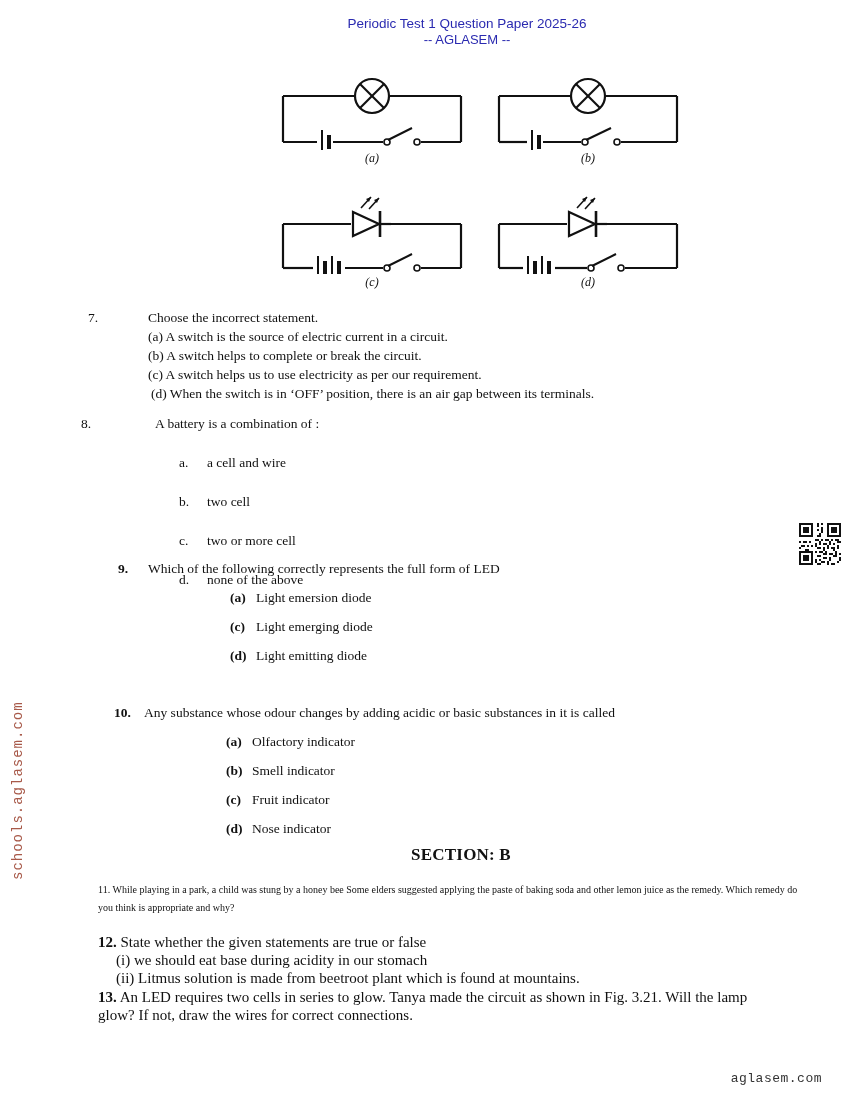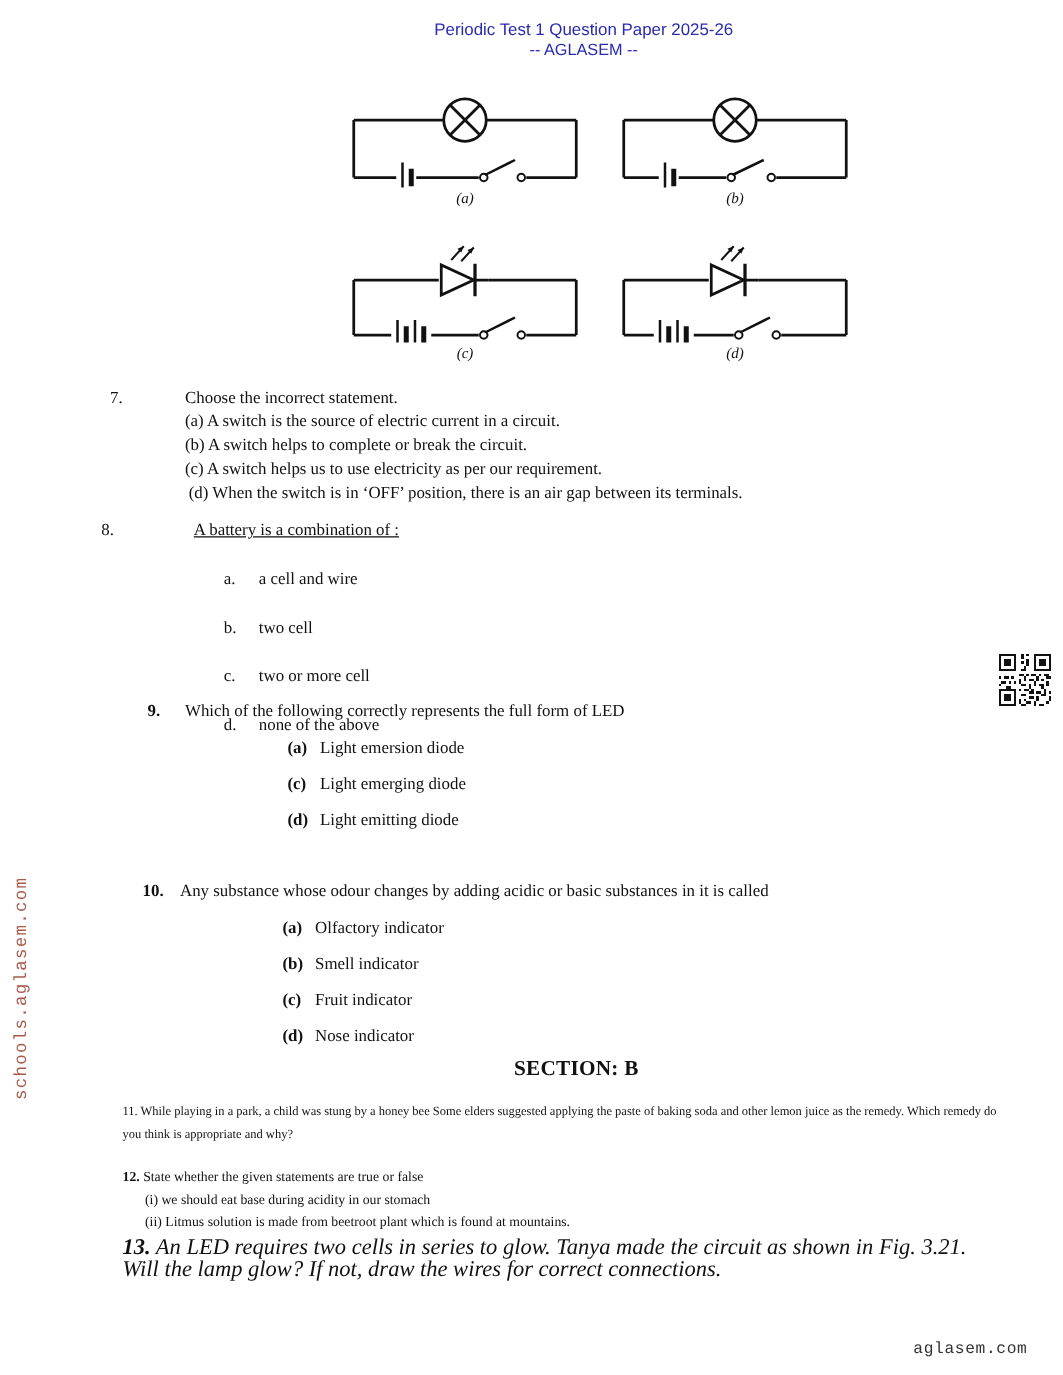--- a/index.html
+++ b/index.html
@@ -66,21 +66,21 @@
     margin-left: 30px;
   }
   .q7 .opt.indent-extra { margin-left: 33px; }
   .q7 .num {
     display: inline-block;
     width: 30px;
     margin-left: -30px;
   }
 
   .q8 { left: 118px; top: 414px; width: 620px; }
-  .q8 .q-head { font-size: 13.5px; line-height: 19px; text-decoration: underline; }
+  .q8 .q-head { font-size: 13.5px; line-height: 19px; }
   .q8 .num {
     display: inline-block;
     width: 37px;
     margin-left: -37px;
   }
   .q8 .opt {
     font-size: 13.5px;
     line-height: 19px;
     margin-left: 61px;
     margin-top: 20px;
@@ -136,33 +136,32 @@
     width: 700px;
     font-size: 10px;
     line-height: 18px;
     text-align: left;
   }
   .q12 {
     position: absolute;
     left: 98px;
     top: 933px;
     width: 700px;
-    font-size: 11px;
+    font-size: 15px;
     line-height: 18px;
   }
   .q12 .num { font-weight: bold; }
   .q12 .sub { margin-left: 18px; }
   .q13 {
     position: absolute;
     left: 98px;
     top: 988px;
     width: 680px;
-    font-size: 18px;
+    font-size: 15px;
     line-height: 18px;
-    font-style: italic;
   }
   .q13 .num { font-weight: bold; }
 
   
   .side-watermark {
     position: absolute;
     left: 10px;
     top: 880px;
     font-family: "Liberation Mono", "DejaVu Sans Mono", monospace;
     font-size: 14px;

